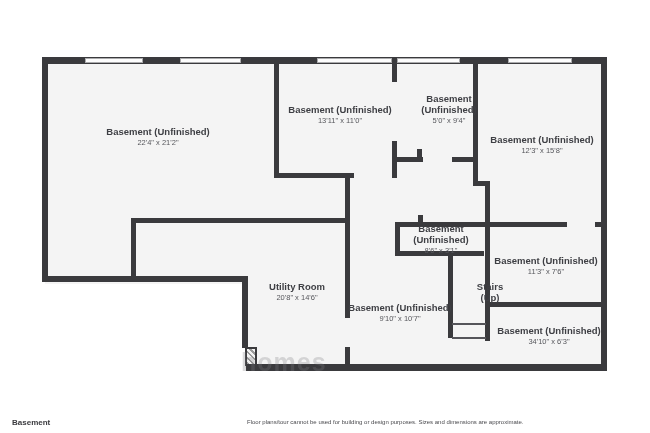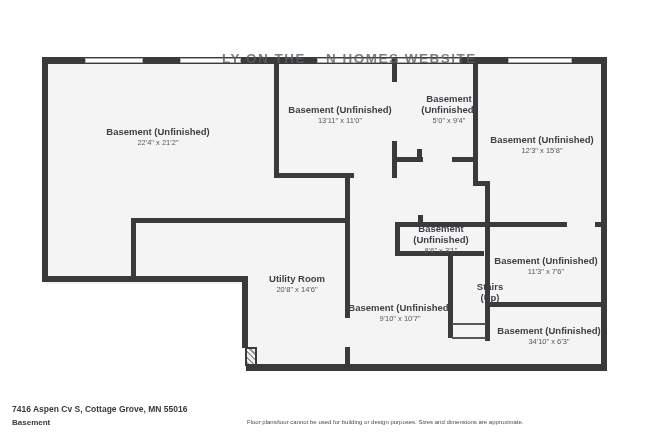--- a/index.html
+++ b/index.html
@@ -69,21 +69,21 @@
   <div class="wall" style="left:448px;top:256px;width:5px;height:82px;"></div>
   <div class="thin" style="left:452px;top:323px;width:34px;height:2px;"></div>
   <div class="thin" style="left:452px;top:337px;width:34px;height:2px;"></div>
 
   <div class="win" style="left:85px;top:58px;width:58px;height:5px;"></div>
   <div class="win" style="left:180px;top:58px;width:61px;height:5px;"></div>
   <div class="win" style="left:317px;top:58px;width:75px;height:5px;"></div>
   <div class="win" style="left:397px;top:58px;width:63px;height:5px;"></div>
   <div class="win" style="left:508px;top:58px;width:64px;height:5px;"></div>
 
-  <div class="wm-top"><span>LY ON THE</span><span class="gap"></span><span>N HOMES WEBSITE</span></div>
+  <div class="wm-bottom">homes</div>
 
   <div class="room-label" style="left:158px;top:137px;">
     <div class="rname">Basement (Unfinished)</div>
     <div class="rdims">22'4" x 21'2"</div>
   </div>
 
   <div class="room-label" style="left:340px;top:115px;">
     <div class="rname">Basement (Unfinished)</div>
     <div class="rdims">13'11" x 11'0"</div>
   </div>
@@ -103,37 +103,36 @@
     <div class="rname">Basement</div>
     <div class="rname">(Unfinished)</div>
     <div class="rdims">8'6" x 3'1"</div>
   </div>
 
   <div class="room-label" style="left:546px;top:266px;">
     <div class="rname">Basement (Unfinished)</div>
     <div class="rdims">11'3" x 7'6"</div>
   </div>
 
-  <div class="room-label" style="left:297px;top:284px;">
+  <div class="room-label" style="left:297px;top:292px;">
     <div class="rname">Utility Room</div>
     <div class="rdims">20'8" x 14'6"</div>
   </div>
 
   <div class="room-label" style="left:400px;top:313px;">
     <div class="rname">Basement (Unfinished)</div>
     <div class="rdims">9'10" x 10'7"</div>
   </div>
 
   <div class="room-label" style="left:490px;top:292px;">
     <div class="rname">Stairs</div>
     <div class="rname">(Up)</div>
   </div>
 
   <div class="room-label" style="left:549px;top:336px;">
     <div class="rname">Basement (Unfinished)</div>
     <div class="rdims">34'10" x 6'3"</div>
   </div>
 
-  <div class="footer-address">7416 Aspen Cv S, Cottage Grove, MN 55016</div>
   <div class="footer-floor">Basement</div>
   <div class="footer-disclaimer">Floor plans/tour cannot be used for building or design purposes. Sizes and dimensions are approximate.</div>
 
 </div>
 
 </body></html>

